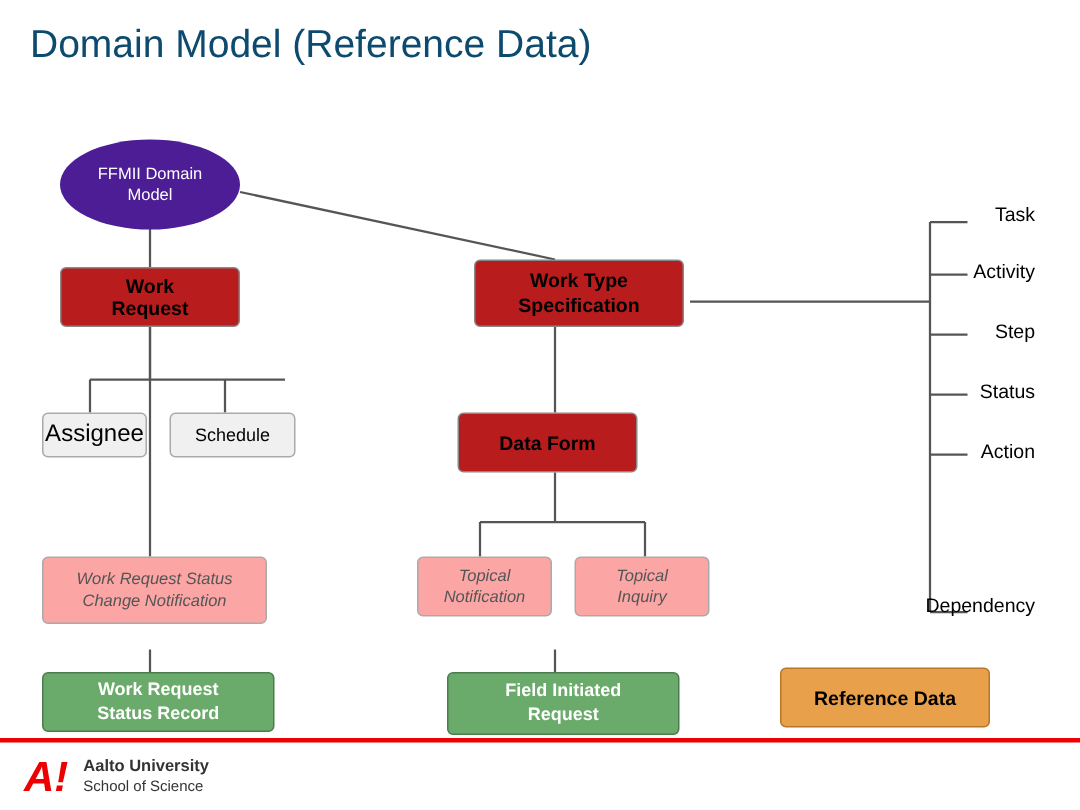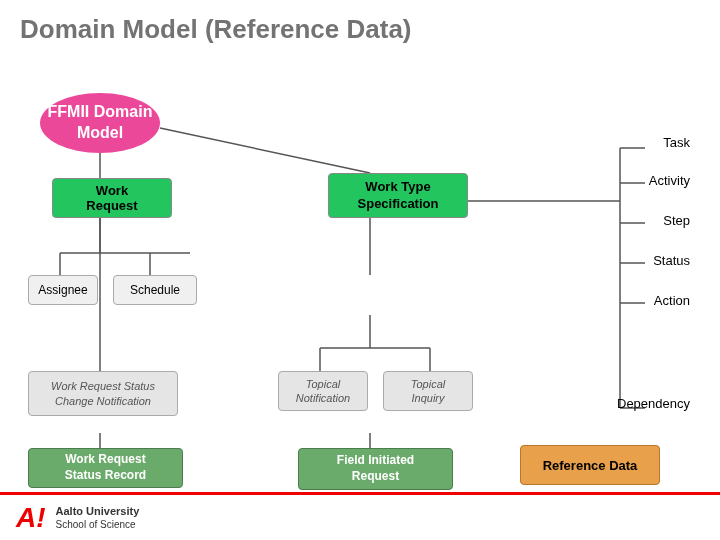--- a/index.html
+++ b/index.html
@@ -7,22 +7,22 @@
       width: 720px;
       height: 540px;
       font-family: Arial, sans-serif;
       background: #fff;
       overflow: hidden;
       position: relative;
     }
 
     .page-title {
       font-size: 26px;
-      font-weight: bold;
-      color: #737373;
+      font-weight: normal;
+      color: #0c4a6e;
       padding: 14px 20px 8px 20px;
     }
 
     .diagram-area {
       position: relative;
       width: 720px;
       height: 460px;
     }
 
     
@@ -40,36 +40,35 @@
       display: flex;
       align-items: center;
       justify-content: center;
       text-align: center;
       font-size: 13px;
       font-weight: 600;
     }
 
     
     .node-ellipse {
-      background: #ec4899;
+      background: #4c1d95;
       color: #fff;
       border-radius: 50%;
       width: 120px;
       height: 60px;
-      font-size: 16px;
-      font-weight: bold;
+      font-size: 11px;
+      font-weight: normal;
     }
 
     
     .node-rect {
-      background: #22c55e;
+      background: #b91c1c;
       color: #000;
       border: 1.5px solid #888;
       border-radius: 4px;
-      margin-left: 12px;
     }
 
     .node-rect-green {
       background: #6aaa6a;
       color: #fff;
       border: 1.5px solid #4a7c4e;
       border-radius: 4px;
     }
 
     .node-rect-orange {
@@ -82,21 +81,21 @@
     .node-rect-light {
       background: #f0f0f0;
       color: #000;
       border: 1.5px solid #aaa;
       border-radius: 4px;
       font-size: 12px;
       font-weight: normal;
     }
 
     .node-rect-italic {
-      background: #e5e5e5;
+      background: #fca5a5;
       color: #555;
       border: 1.5px solid #aaa;
       border-radius: 4px;
       font-size: 11px;
       font-style: italic;
       font-weight: normal;
     }
 
     
     .right-label {
@@ -192,28 +191,31 @@
   <div class="node node-rect" style="left:40px; top:125px; width:120px; height:40px;">
     <span style="white-space:pre-line;">Work
 Request</span>
   </div>
 
   <div class="node node-rect" style="left:316px; top:120px; width:140px; height:45px;">
     <span style="white-space:pre-line; line-height:1.3;">Work Type
 Specification</span>
   </div>
 
-  <div class="node node-rect-light" style="left:28px; top:222px; width:70px; height:30px; font-size:12px;">
+  <div class="node node-rect-light" style="left:28px; top:222px; width:70px; height:30px; font-size:16px;">
     <span>Assignee</span>
   </div>
 
   <div class="node node-rect-light" style="left:113px; top:222px; width:84px; height:30px; font-size:12px;">
     <span>Schedule</span>
   </div>
 
+  <div class="node node-rect" style="left:305px; top:222px; width:120px; height:40px;">
+    <span>Data Form</span>
+  </div>
 
   <div class="node node-rect-italic" style="left:28px; top:318px; width:150px; height:45px; padding:4px;">
     <span style="white-space:pre-line; line-height:1.3;">Work Request Status
 Change Notification</span>
   </div>
 
   <div class="node node-rect-italic" style="left:278px; top:318px; width:90px; height:40px; font-size:11px; padding:3px;">
     <span style="white-space:pre-line; line-height:1.3;">Topical
 Notification</span>
   </div>

